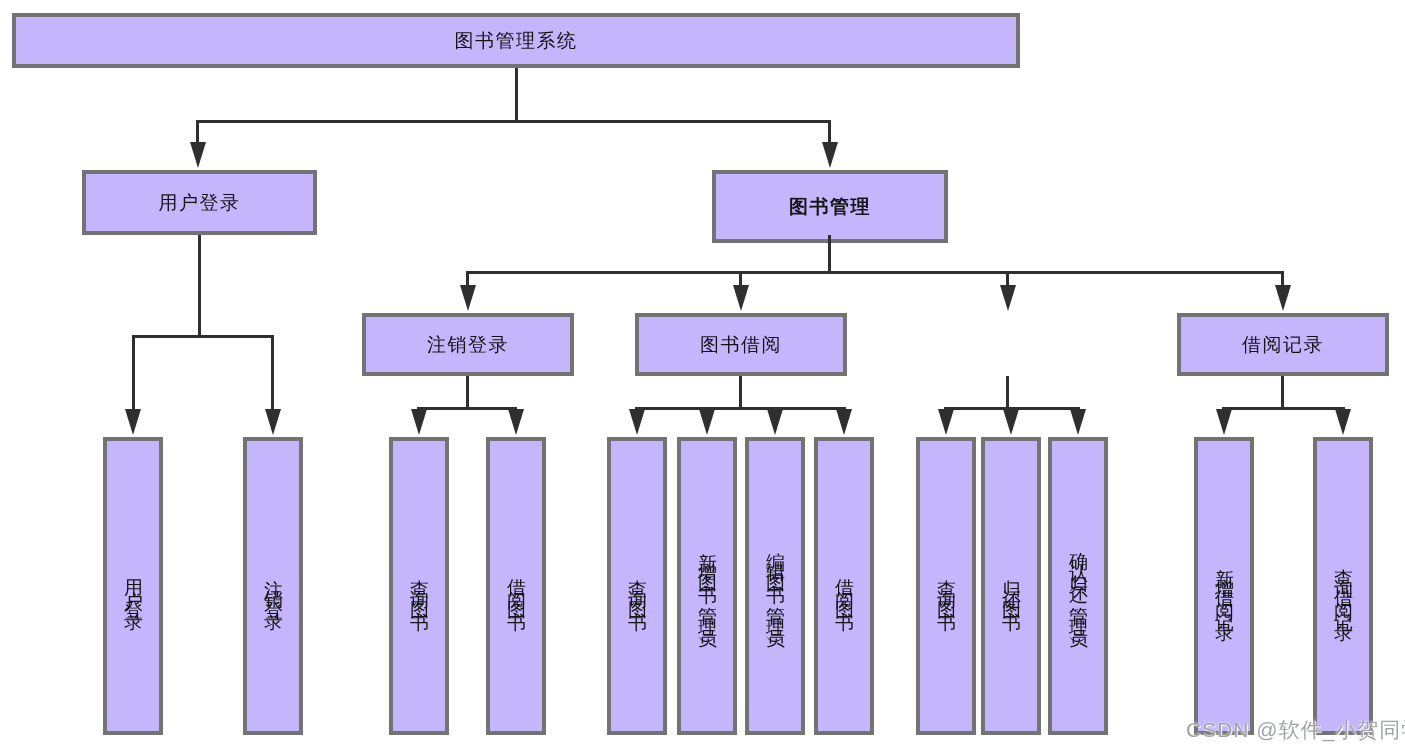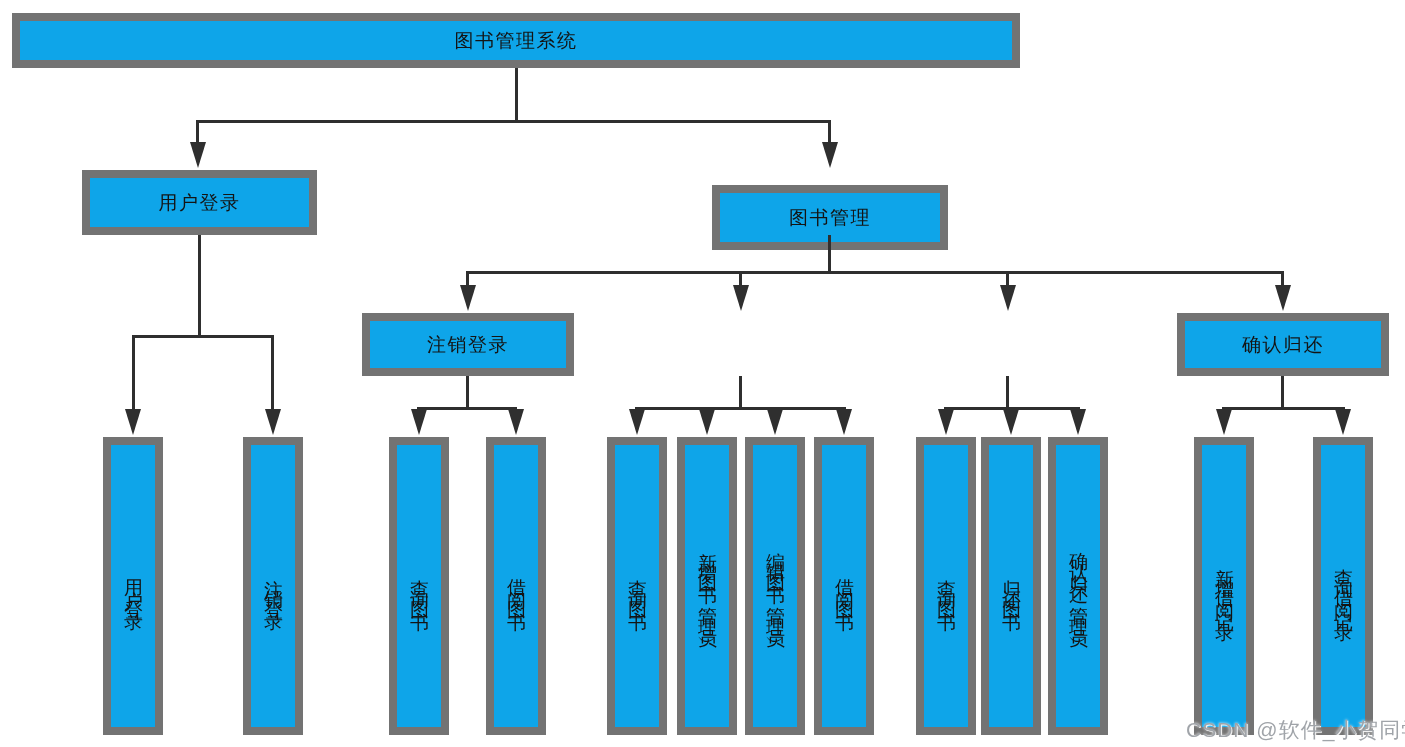--- a/index.html
+++ b/index.html
@@ -1,22 +1,22 @@
 <!DOCTYPE html>
 <html><head>
 <meta charset="utf-8">
 <style>
   html,body { margin:0; padding:0; background:#ffffff; }
   .stage {
     position:relative; width:1405px; height:747px; background:#ffffff;
     font-family:"Liberation Sans", sans-serif; overflow:hidden;
   }
   .node {
-    position:absolute; box-sizing:border-box; background:#0ea5e9;
-    border:8px solid #737373; display:flex; align-items:center; justify-content:center;
+    position:absolute; box-sizing:border-box; background:#c4b5fd;
+    border:4px solid #737373; display:flex; align-items:center; justify-content:center;
     font-size:19px; color:#141414; letter-spacing:1.5px; white-space:nowrap;
   }
   .leaf { }
   .vtext {
     writing-mode:vertical-rl; text-orientation:mixed;
     font-size:19px; letter-spacing:11px; color:#141414; line-height:1.2;
   }
   .hline { position:absolute; height:3px; background:#2f2f2f; }
   .vline { position:absolute; width:3px;  background:#2f2f2f; }
   .arrow {
@@ -44,21 +44,21 @@
   <div class="hline" style="left:196px; top:120px; width:635px;"></div>
   <div class="vline" style="left:196px; top:120px; height:26px;"></div>
   <div class="arrow" style="left:190px; top:142px;"></div>
   <div class="vline" style="left:828px; top:120px; height:26px;"></div>
   <div class="arrow" style="left:822px; top:142px;"></div>
 
   <div class="node" style="left:82px; top:170px; width:235px; height:65px;">
     <span>用户登录</span>
   </div>
 
-  <div class="node" style="left:712px; top:185px; width:236px; height:65px;">
+  <div class="node" style="left:712px; top:170px; width:236px; height:73px;font-weight:bold;">
     <span>图书管理</span>
   </div>
 
   <div class="vline" style="left:198px; top:235px; height:100px;"></div>
   <div class="hline" style="left:132px; top:335px; width:142px;"></div>
   <div class="vline" style="left:132px; top:335px; height:76px;"></div>
   <div class="arrow" style="left:125px; top:409px;"></div>
   <div class="vline" style="left:271px; top:335px; height:76px;"></div>
   <div class="arrow" style="left:265px; top:409px;"></div>
 
@@ -69,22 +69,25 @@
   <div class="vline" style="left:739px;  top:271px; height:16px;"></div>
   <div class="arrow" style="left:733px;  top:285px;"></div>
   <div class="vline" style="left:1006px; top:271px; height:16px;"></div>
   <div class="arrow" style="left:1000px; top:285px;"></div>
   <div class="vline" style="left:1281px; top:271px; height:16px;"></div>
   <div class="arrow" style="left:1275px; top:285px;"></div>
 
   <div class="node" style="left:362px; top:313px; width:212px; height:63px;">
     <span>注销登录</span>
   </div>
+  <div class="node" style="left:635px; top:313px; width:212px; height:63px;">
+    <span>图书借阅</span>
+  </div>
   <div class="node" style="left:1177px; top:313px; width:212px; height:63px;">
-    <span>确认归还</span>
+    <span>借阅记录</span>
   </div>
 
   <div class="vline" style="left:466px; top:376px; height:31px;"></div>
   <div class="hline" style="left:417px; top:407px; width:100px;"></div>
   <div class="arrow" style="left:411px; top:409px;"></div>
   <div class="arrow" style="left:508px; top:409px;"></div>
 
   <div class="vline" style="left:739px; top:376px; height:31px;"></div>
   <div class="hline" style="left:635px; top:407px; width:211px;"></div>
   <div class="arrow" style="left:629px; top:409px;"></div>

